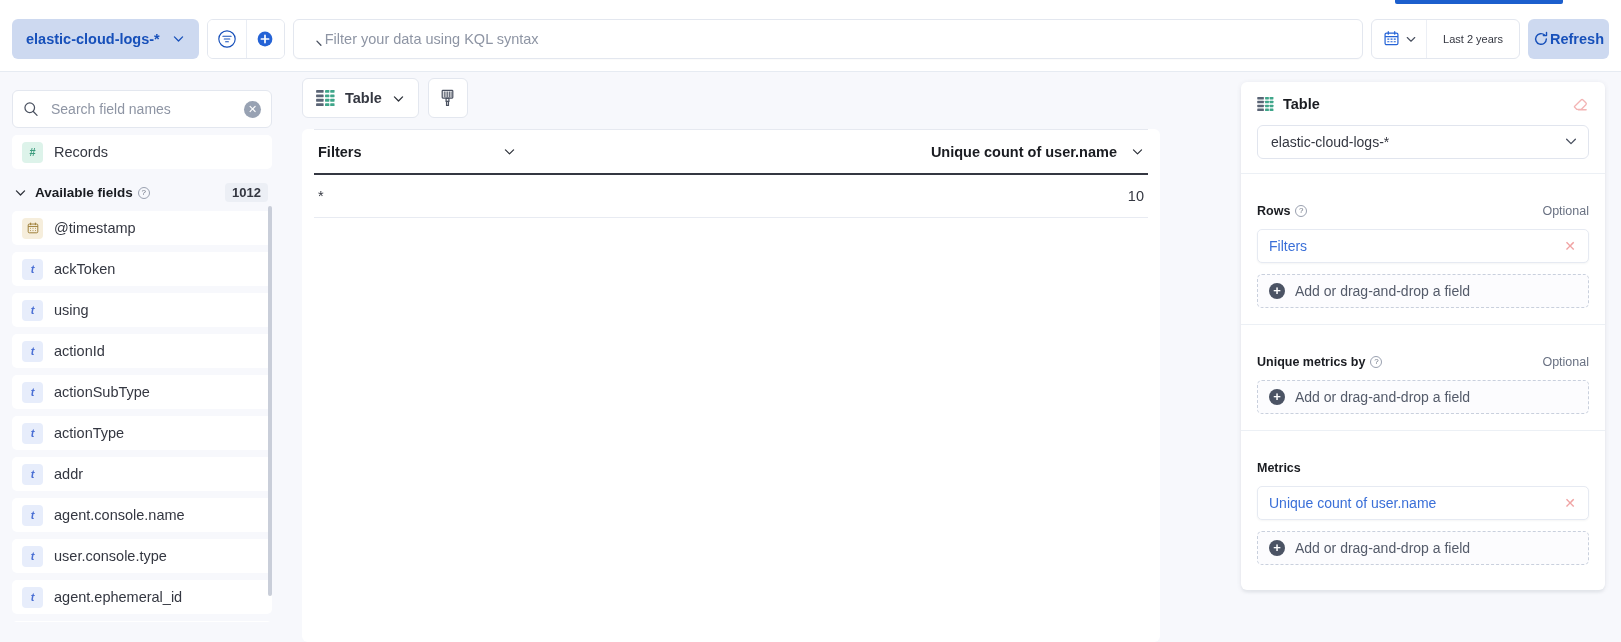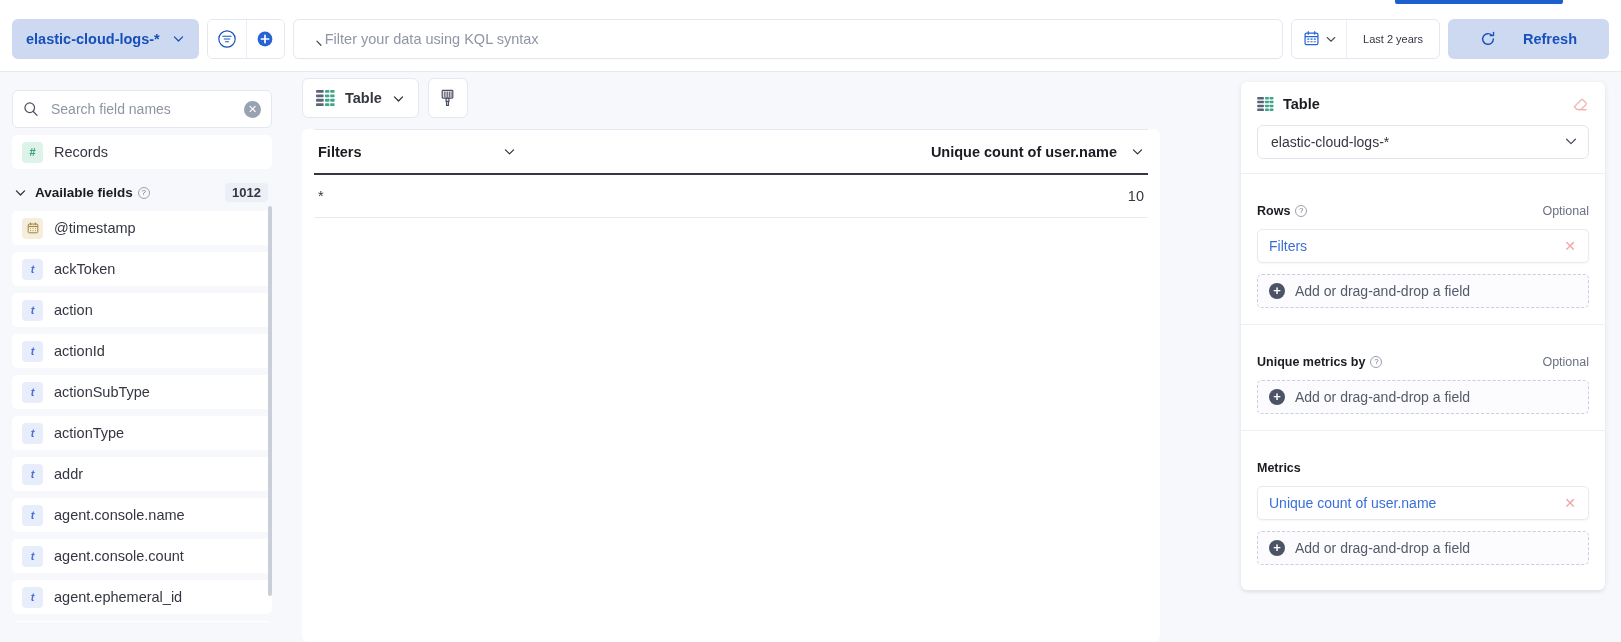--- a/index.html
+++ b/index.html
@@ -61,22 +61,22 @@
   }
   .dr-cal {
     display: flex; align-items: center; gap: 5px; padding: 0 9px 0 11px;
     height: 38px; border-right: 1px solid #eceff5; cursor: pointer;
   }
   .dr-label {
     padding: 0 16px; font-size: 11px; color: #343741; cursor: pointer;
     display: flex; align-items: center; height: 38px;
   }
   .refresh-btn {
-    height: 40px; padding: 0 32px; background: #cdd9f0; border-radius: 6px;
-    display: flex; align-items: center; gap: 27px;
+    height: 40px; padding: 0 5px; background: #cdd9f0; border-radius: 6px;
+    display: flex; align-items: center; gap: 1px;
     color: #1750ba; font-size: 14.5px; font-weight: bold; cursor: pointer;
   }
 
   
   .fieldpanel {
     position: absolute; top: 80px; left: 0; width: 284px; height: 570px;
     background: #f7f8fc; padding: 10px 12px 0 12px;
   }
   .fieldsearch-row {
     display: flex; align-items: center; height: 38px;
@@ -330,21 +330,21 @@
               </svg>
             </span>
             <span>@timestamp</span>
           </div>
           <div class="field-item">
             <span class="ftype t">t</span>
             <span>ackToken</span>
           </div>
           <div class="field-item">
             <span class="ftype t">t</span>
-            <span>action</span>
+            <span>using</span>
           </div>
           <div class="field-item">
             <span class="ftype t">t</span>
             <span>actionId</span>
           </div>
           <div class="field-item">
             <span class="ftype t">t</span>
             <span>actionSubType</span>
           </div>
           <div class="field-item">
@@ -354,21 +354,21 @@
           <div class="field-item">
             <span class="ftype t">t</span>
             <span>addr</span>
           </div>
           <div class="field-item">
             <span class="ftype t">t</span>
             <span>agent.console.name</span>
           </div>
           <div class="field-item">
             <span class="ftype t">t</span>
-            <span>agent.console.count</span>
+            <span>user.console.type</span>
           </div>
           <div class="field-item">
             <span class="ftype t">t</span>
             <span>agent.ephemeral_id</span>
           </div>
           <div class="field-item"></div>
         </div>
       <div class="scrollbar"></div>
     </div>
   </div>

